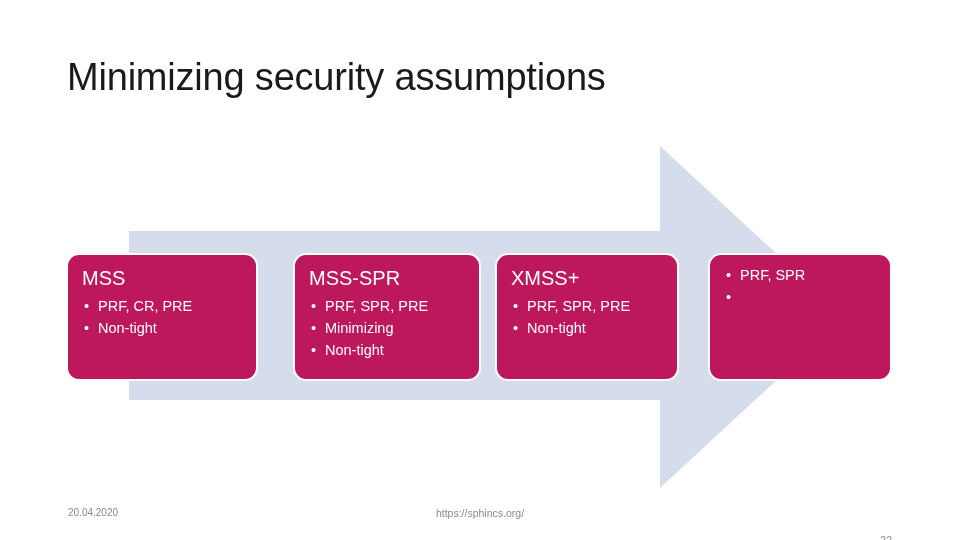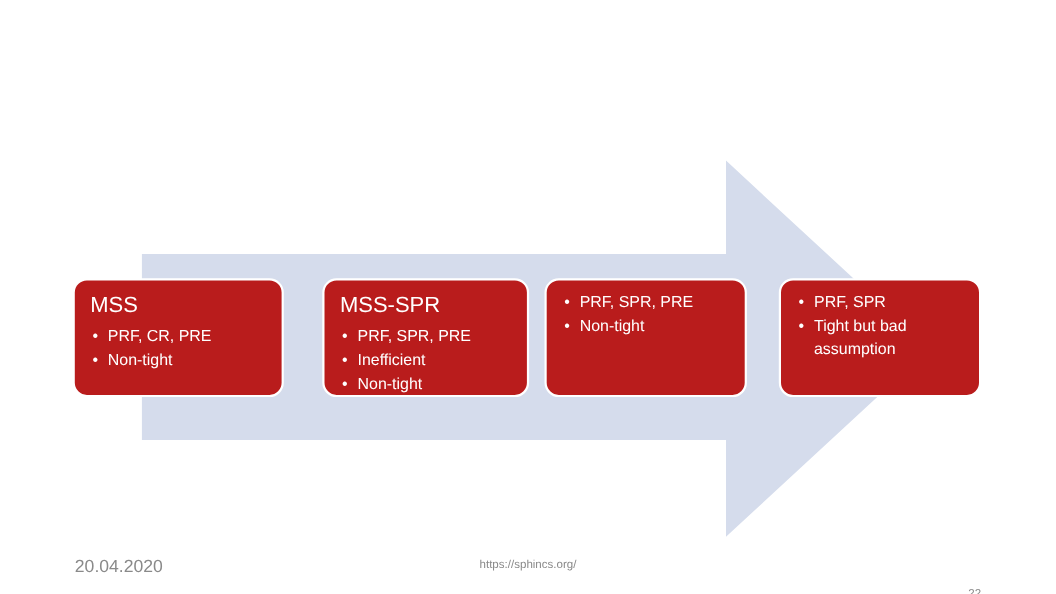--- a/index.html
+++ b/index.html
@@ -46,23 +46,23 @@
   .box-row {
     position: absolute;
     left: 0;
     top: 253px;
     width: 960px;
     height: 128px;
   }
   .proc-box {
     position: absolute;
     top: 0;
-    height: 108px;
+    height: 128px;
     box-sizing: border-box;
-    background: #b91c1c;
+    background: #be185d;
     border: 2px solid #ffffff;
     border-radius: 13px;
     padding: 10px 27px 8px 14px;
     color: #ffffff;
   }
   .proc-box.b1 { left: 66px;  width: 192px; }
   .proc-box.b2 { left: 293px; width: 188px; }
   .proc-box.b3 { left: 495px; width: 184px; }
   .proc-box.b4 { left: 708px; width: 184px; }
 
@@ -92,21 +92,21 @@
     top: 0;
     font-size: 14.5px;
     line-height: 1.45;
   }
 
   
   .footer-date {
     position: absolute;
     left: 68px;
     top: 507px;
-    font-size: 16px;
+    font-size: 10px;
     color: #8a8a8a;
   }
   .footer-url {
     position: absolute;
     left: 0;
     top: 507px;
     width: 960px;
     text-align: center;
     font-size: 10.5px;
     color: #8a8a8a;
@@ -117,20 +117,21 @@
     top: 534px;
     font-size: 10.5px;
     color: #8a8a8a;
   }
 </style>
 </head>
 <body>
 
 <div class="slide">
 
+  <div class="slide-title">Minimizing security assumptions</div>
 
   <svg class="arrow-shape" viewBox="0 0 960 540" width="960" height="540" aria-hidden="true">
     <polygon points="129,231 660,231 660,146 845,317 660,488 660,400 129,400" fill="#d5dcec"></polygon>
   </svg>
 
   <div class="box-row">
 
     <div class="proc-box b1">
       <div class="box-title">MSS</div>
       <ul class="bullet-list">
@@ -147,51 +148,51 @@
 
     <div class="proc-box b2">
       <div class="box-title">MSS-SPR</div>
       <ul class="bullet-list">
         <li class="bullet-item">
           <span class="dot">•</span>
           <span>PRF, SPR, PRE</span>
         </li>
         <li class="bullet-item">
           <span class="dot">•</span>
-          <span>Inefficient</span>
+          <span>Minimizing</span>
         </li>
         <li class="bullet-item">
           <span class="dot">•</span>
           <span>Non-tight</span>
         </li>
       </ul>
     </div>
 
     <div class="proc-box b3">
+      <div class="box-title">XMSS+</div>
       <ul class="bullet-list">
         <li class="bullet-item">
           <span class="dot">•</span>
           <span>PRF, SPR, PRE</span>
         </li>
         <li class="bullet-item">
           <span class="dot">•</span>
           <span>Non-tight</span>
         </li>
       </ul>
     </div>
 
     <div class="proc-box b4">
       <ul class="bullet-list">
         <li class="bullet-item">
           <span class="dot">•</span>
           <span>PRF, SPR</span>
         </li>
         <li class="bullet-item">
           <span class="dot">•</span>
-          <span>Tight but bad assumption</span>
         </li>
       </ul>
     </div>
 
   </div>
 
   <div class="footer-date">20.04.2020</div>
   <div class="footer-url">https://sphincs.org/</div>
   <div class="footer-page">22</div>
 

